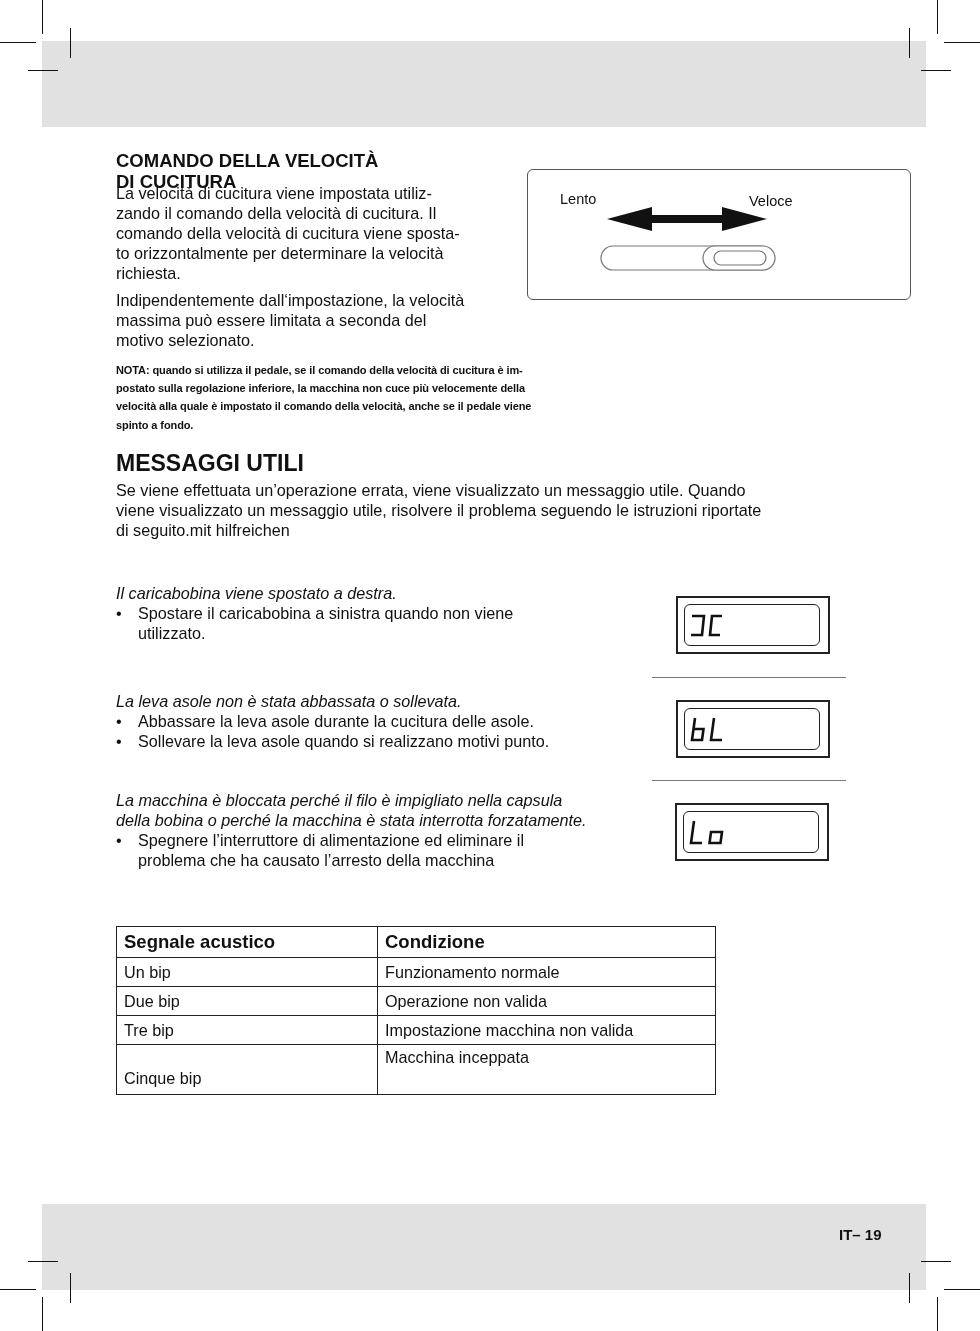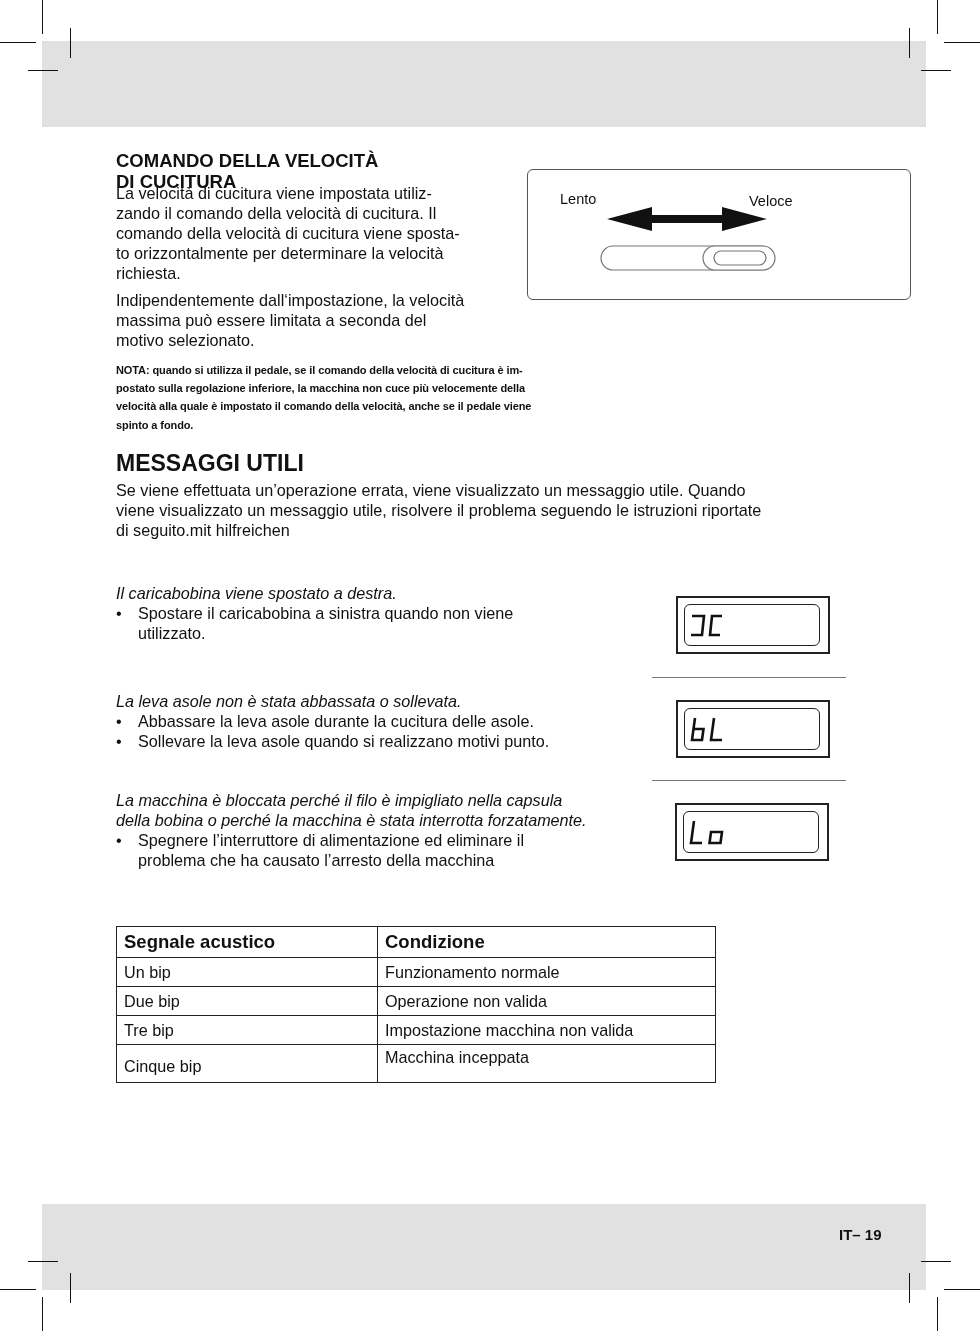--- a/index.html
+++ b/index.html
@@ -204,19 +204,19 @@
     </tr>
     <tr>
       <td class="col1">Due bip</td>
       <td>Operazione non valida</td>
     </tr>
     <tr>
       <td class="col1">Tre bip</td>
       <td>Impostazione macchina non valida</td>
     </tr>
     <tr class="last">
-      <td class="col1" style="padding-top:6px">Cinque bip</td>
+      <td class="col1" style="padding-top:18px">Cinque bip</td>
       <td style="vertical-align:top;padding-top:3px">Macchina inceppata</td>
     </tr>
   </tbody>
 </table>
 
 <div class="pagenum">IT– 19</div>
 
 </body></html>

